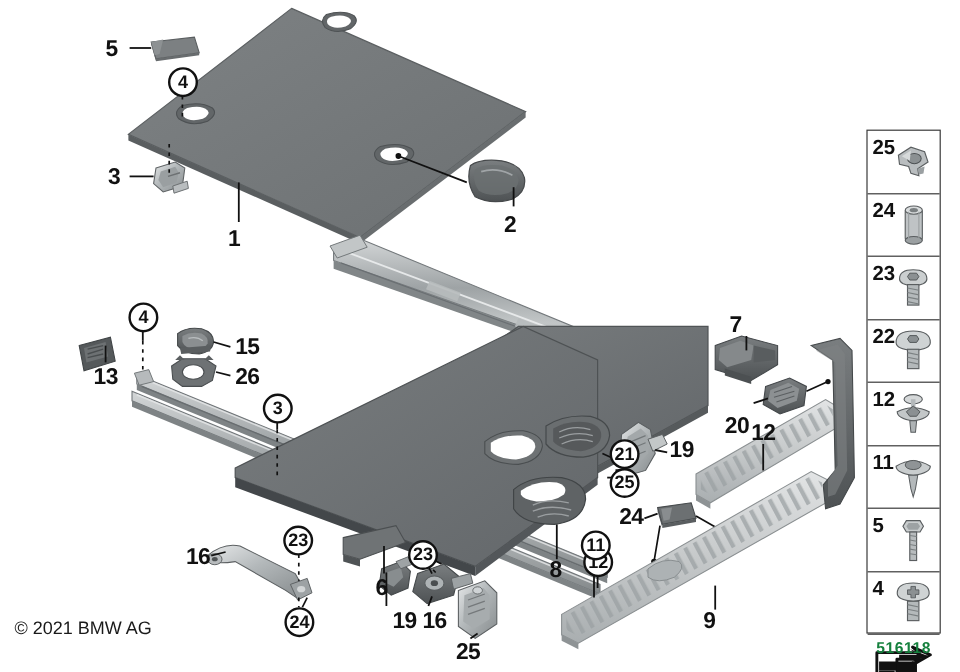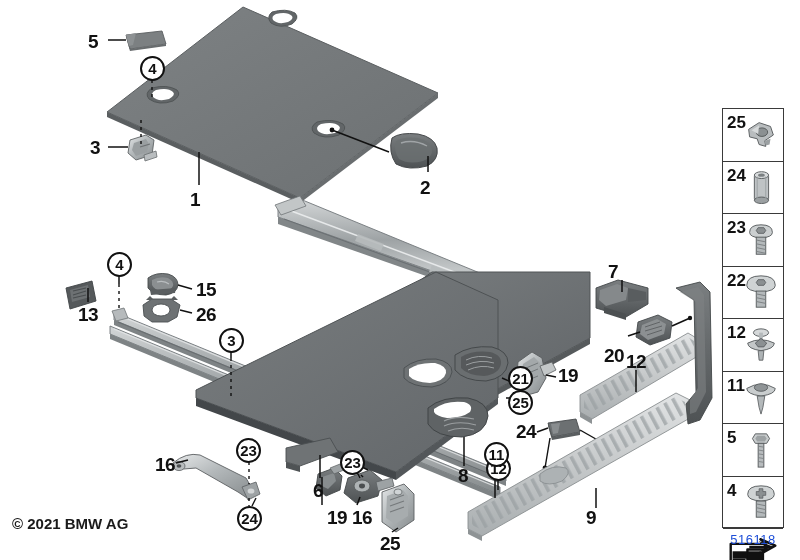--- a/index.html
+++ b/index.html
@@ -26,23 +26,23 @@
            border:1.3px solid #3a3a3a;box-sizing:border-box;background:#fff;}
   .srow{position:relative;height:52.5px;border-bottom:1.3px solid #3a3a3a;
         box-sizing:border-box;display:flex;align-items:center;}
   .srow:last-child{border-bottom:none;}
   .slabel{position:absolute;left:4px;top:4px;font-weight:bold;font-size:17px;color:#111;}
   .spart{position:absolute;right:3px;top:50%;transform:translateY(-50%);
          width:38px;height:44px;}
 
   
   #copyright{position:absolute;left:12px;top:515px;font-size:15px;
-             font-weight:bold;color:#1a1a1a;letter-spacing:0px;}
+             font-weight:normal;color:#1a1a1a;letter-spacing:0px;}
   #diagnum{position:absolute;left:722px;top:532px;width:62px;text-align:center;
-           font-size:13px;color:#1d4ed8;letter-spacing:0.5px;}
+           font-size:13px;color:#15803d;letter-spacing:0.5px;font-weight:bold;}
 </style>
 </head>
 <body>
 
 <div id="stage">
 
   <svg class="ov" viewBox="0 0 800 560">
     <defs>
       <linearGradient id="gPanel" x1="0" y1="0" x2="1" y2="1">
         <stop offset="0" stop-color="#7e8284"></stop>

